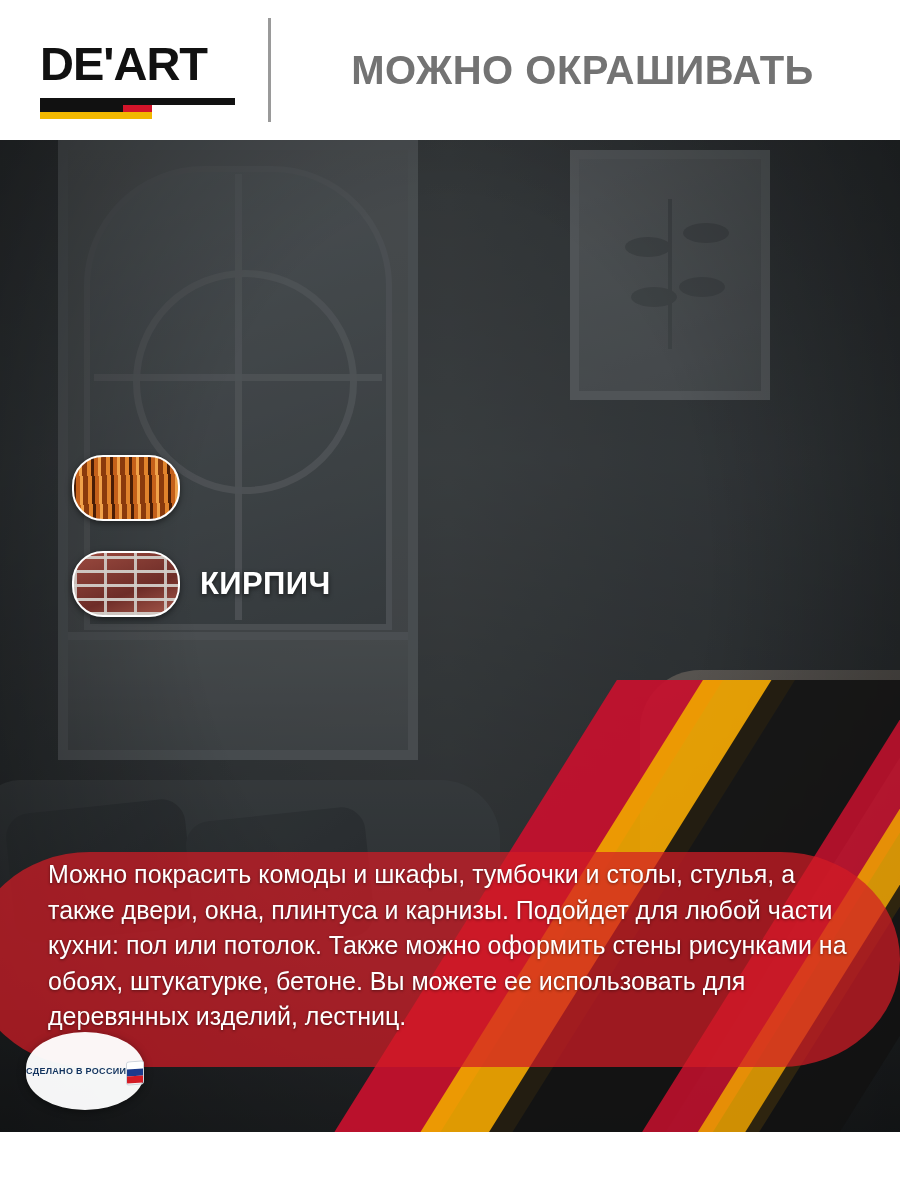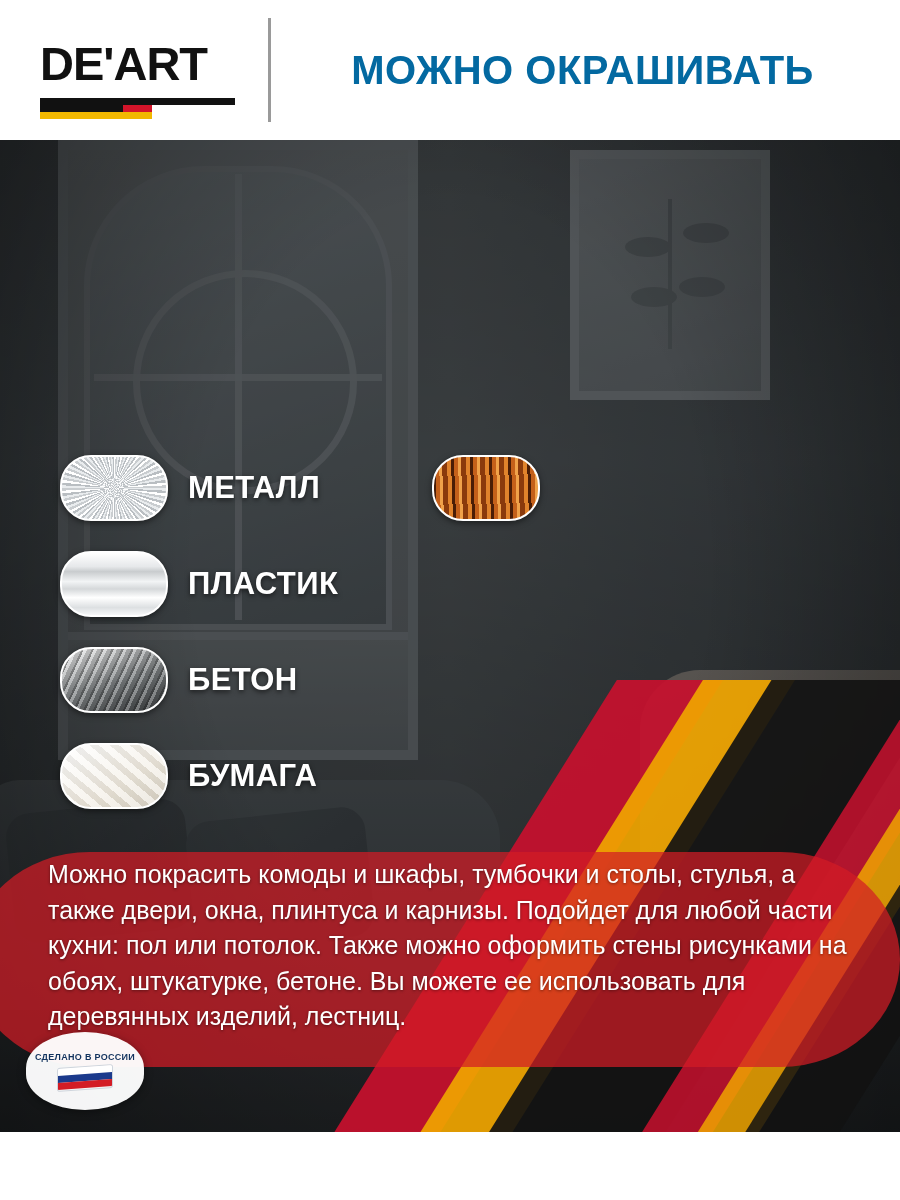--- a/index.html
+++ b/index.html
@@ -73,21 +73,21 @@
     height: 104px;
     background: #9a9a9a;
     margin: 0 12px 0 0;
   }
   .header-title {
     flex: 1;
     text-align: center;
     font-size: 40px;
     font-weight: bold;
     line-height: 1.12;
-    color: #0369a1;
+    color: #737373;
     letter-spacing: 0.5px;
     padding-right: 18px;
     text-transform: uppercase;
   }
   .header-title span { display: block; white-space: nowrap; }
 
   
   .photo {
     position: absolute;
     left: 0;
@@ -378,21 +378,21 @@
     position: absolute;
     left: 26px;
     bottom: 22px;
     width: 118px;
     height: 78px;
     z-index: 35;
     background: rgba(255,255,255,0.96);
     border-radius: 50% / 46%;
     box-shadow: 0 2px 8px rgba(0,0,0,0.4);
     display: flex;
-    flex-direction: column;
+    flex-direction: row;
     align-items: center;
     justify-content: center;
   }
   .badge-text {
     font-size: 9px;
     font-weight: bold;
     color: #12335e;
     letter-spacing: 0.3px;
     text-transform: uppercase;
     white-space: nowrap;
@@ -465,59 +465,34 @@
       <div class="stripe s1"></div>
       <div class="stripe s2"></div>
       <div class="stripe s3"></div>
       <div class="stripe s4"></div>
       <div class="stripe s5"></div>
       <div class="stripe s6"></div>
     </div>
   </div>
 
   <div class="surfaces">
-    <div class="col col-left">
-
-      <div class="item">
-        <div class="swatch sw-metal"></div>
-        <div class="label">
-          <span>МЕТАЛЛ</span>
-        </div>
-      </div>
-
-      <div class="item">
-        <div class="swatch sw-plastic"></div>
-        <div class="label">
-          <span>ПЛАСТИК</span>
-        </div>
-      </div>
-
-      <div class="item">
-        <div class="swatch sw-concrete"></div>
-        <div class="label">
-          <span>БЕТОН</span>
-        </div>
-      </div>
-
-      <div class="item">
-        <div class="swatch sw-paper"></div>
-        <div class="label">
-          <span>БУМАГА</span>
-        </div>
-      </div>
-
-    </div>
 
     <div class="col col-right">
 
       <div class="item">
         <div class="swatch sw-lacquer"></div>
       </div>
 
 
+      <div class="item">
+        <div class="swatch sw-brick"></div>
+        <div class="label">
+          <span>КИРПИЧ</span>
+        </div>
+      </div>
 
 
     </div>
   </div>
 
   <div class="desc-wrap">
     <div class="desc-blob"></div>
     <div class="desc-text">Можно покрасить комоды и шкафы, тумбочки и столы, стулья, а также двери, окна, плинтуса и карнизы. Подойдет для любой части кухни: пол или потолок. Также можно оформить стены рисунками на обоях, штукатурке, бетоне. Вы можете ее использовать для деревянных изделий, лестниц.</div>
   </div>
 

